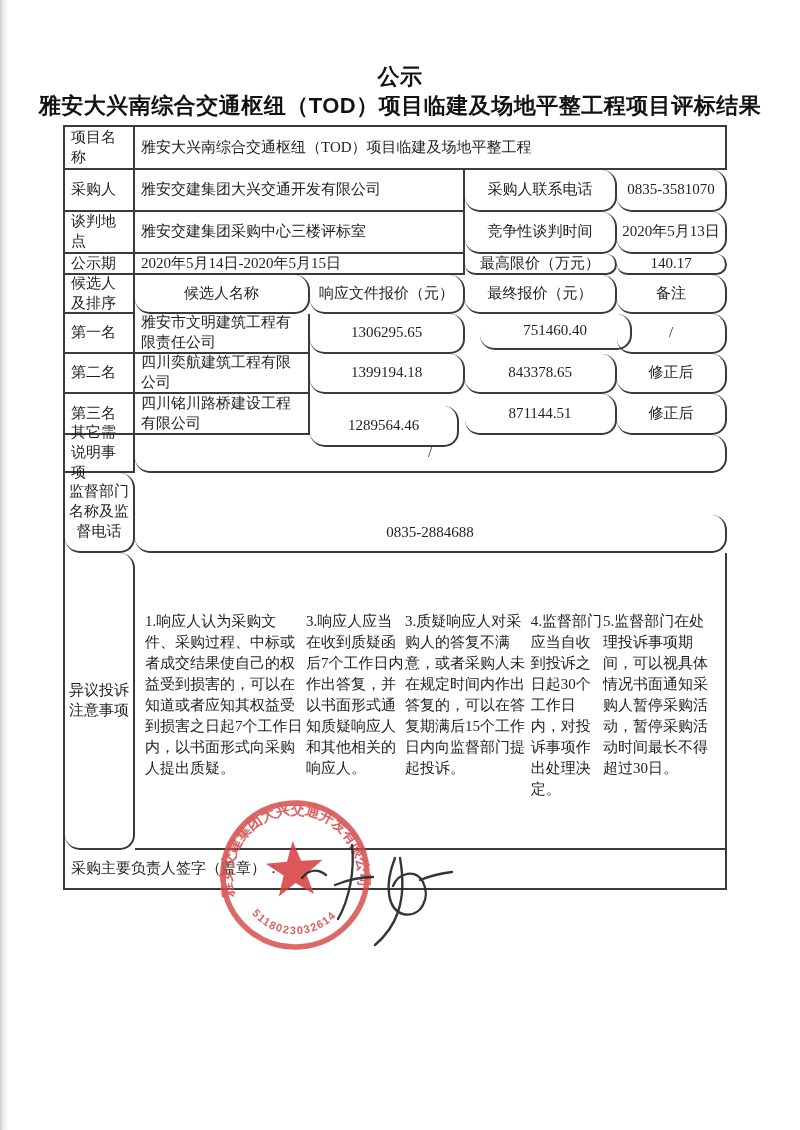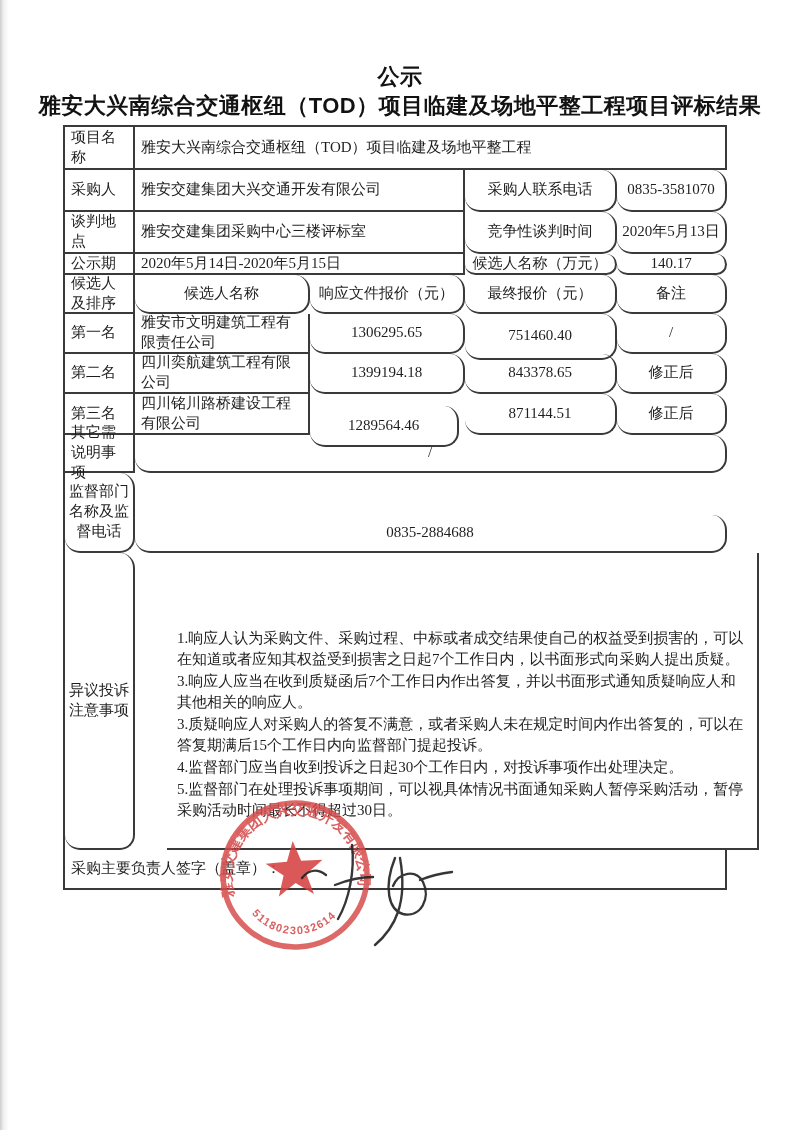--- a/index.html
+++ b/index.html
@@ -30,23 +30,22 @@
     box-sizing:content-box;
   }
   .c{
     position:absolute;display:flex;align-items:center;box-sizing:border-box;
     border-right:2px solid var(--bd);border-bottom:2px solid var(--bd);
     font-size:15px;line-height:1.32;color:var(--txt);
   }
   .l{justify-content:flex-start;text-align:left;padding:2px 4px 2px 6px;}
   .ctr{justify-content:center;text-align:center;padding:2px 3px;border-radius:15px;}
   .notes{
-    flex-direction:column;align-items:flex-start;justify-content:flex-start;
-    padding:75px 9px 6px 10px;
-    margin-left:32px;
+    flex-direction:row;align-items:flex-start;justify-content:flex-start;
+    padding:58px 9px 6px 10px;
   }
   .notes div{margin:0 0 1px 0;font-size:15px;line-height:21px;}
   .stamp{
     position:absolute;left:217px;top:797px;width:156px;height:156px;
     z-index:8;opacity:.87;transform:rotate(-4deg);
   }
   .sig{
     position:absolute;left:290px;top:833px;width:175px;height:115px;
     z-index:9;
   }
@@ -71,33 +70,33 @@
     <div class="c ctr" style="left:400px;top:43px;width:152px;height:42px">采购人联系电话</div>
     <div class="c ctr" style="left:552px;top:43px;width:110px;height:42px">0835-3581070</div>
 
     <div class="c l" style="left:0;top:85px;width:70px;height:42px">谈判地点</div>
     <div class="c l" style="left:70px;top:85px;width:330px;height:42px">雅安交建集团采购中心三楼评标室</div>
     <div class="c ctr" style="left:400px;top:85px;width:152px;height:42px">竞争性谈判时间</div>
     <div class="c ctr" style="left:552px;top:85px;width:110px;height:42px">2020年5月13日</div>
 
     <div class="c l" style="left:0;top:127px;width:70px;height:21px">公示期</div>
     <div class="c l" style="left:70px;top:127px;width:330px;height:21px">2020年5月14日-2020年5月15日</div>
-    <div class="c ctr" style="left:400px;top:127px;width:152px;height:21px">候选人名称（万元）</div>
+    <div class="c ctr" style="left:400px;top:127px;width:152px;height:21px">最高限价（万元）</div>
     <div class="c ctr" style="left:552px;top:127px;width:110px;height:21px">140.17</div>
 
     <div class="c l" style="left:0;top:148px;width:70px;height:39px">候选人及排序</div>
     <div class="c ctr" style="left:70px;top:148px;width:175px;height:39px">候选人名称</div>
     <div class="c ctr" style="left:245px;top:148px;width:155px;height:39px">响应文件报价（元）</div>
     <div class="c ctr" style="left:400px;top:148px;width:152px;height:39px">最终报价（元）</div>
     <div class="c ctr" style="left:552px;top:148px;width:110px;height:39px">备注</div>
 
     <div class="c l" style="left:0;top:187px;width:70px;height:40px">第一名</div>
     <div class="c l" style="left:70px;top:187px;width:175px;height:40px">雅安市文明建筑工程有限责任公司</div>
     <div class="c ctr" style="left:245px;top:187px;width:155px;height:40px">1306295.65</div>
-    <div class="c ctr" style="left:400px;top:187px;width:152px;height:46px">751460.40</div>
+    <div class="c ctr" style="left:415px;top:187px;width:152px;height:36px">751460.40</div>
     <div class="c ctr" style="left:552px;top:187px;width:110px;height:40px">/</div>
 
     <div class="c l" style="left:0;top:227px;width:70px;height:40px">第二名</div>
     <div class="c l" style="left:70px;top:227px;width:175px;height:40px">四川奕航建筑工程有限公司</div>
     <div class="c ctr" style="left:245px;top:227px;width:155px;height:40px">1399194.18</div>
     <div class="c ctr" style="left:400px;top:227px;width:152px;height:40px">843378.65</div>
     <div class="c ctr" style="left:552px;top:227px;width:110px;height:40px">修正后</div>
 
     <div class="c l" style="left:0;top:267px;width:70px;height:41px">第三名</div>
     <div class="c l" style="left:70px;top:267px;width:175px;height:41px">四川铭川路桥建设工程有限公司</div>

